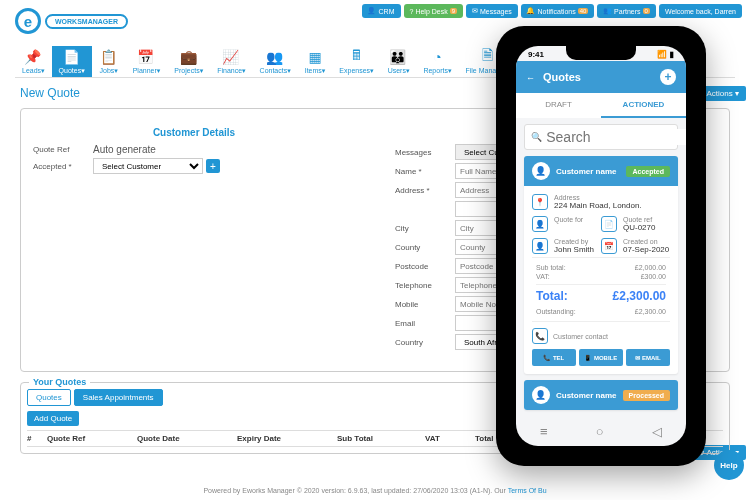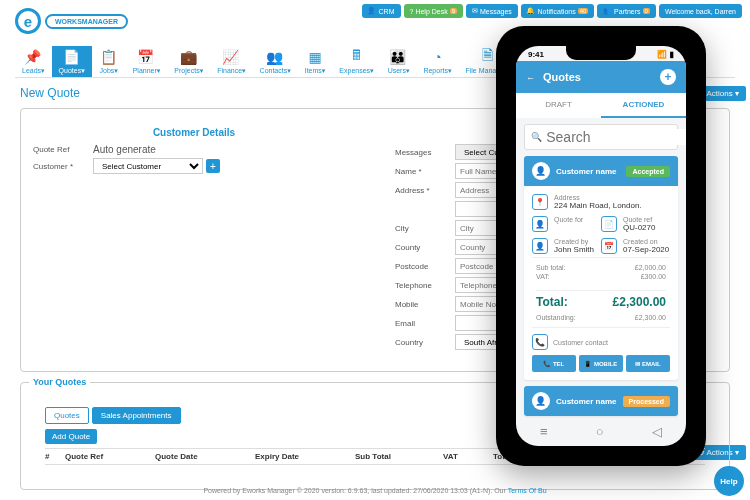--- a/index.html
+++ b/index.html
@@ -21,32 +21,32 @@
 .card{border:1px solid #ccc;border-radius:4px;padding:18px 12px;margin-bottom:10px;background:#fff}
 .cols{display:flex;gap:40px}
 .col{flex:1}
 .sec-h{color:#2196d4;font-size:10px;text-align:center;margin-bottom:6px;font-weight:bold}
 .fld{display:flex;align-items:center;margin-bottom:3px}
 .fld-l{width:60px;font-size:8px;color:#555}
 .fld-v{font-size:10px;color:#555}
 .sel{border:1px solid #ccc;padding:2px 4px;font-size:8px;width:110px;background:#fff;height:16px}
 .sel-g{background:#eee}
 .add-b{background:#2196d4;color:#fff;width:14px;height:14px;border-radius:2px;display:inline-flex;align-items:center;justify-content:center;margin-left:3px;font-size:10px}
-.fs{border:1px solid #ccc;border-radius:4px;padding:24px;position:relative}
+.fs{border:1px solid #ccc;border-radius:4px;padding:6px;position:relative}
 .fs-l{position:absolute;top:-6px;left:8px;background:#fff;padding:0 4px;color:#2196d4;font-size:9px;font-weight:bold}
 .tabs{display:flex;gap:3px;margin-bottom:5px}
 .tab{padding:3px 8px;font-size:8px;border:1px solid #2196d4;border-radius:2px;color:#2196d4;cursor:pointer}
 .tab.active{background:#2196d4;color:#fff}
 .addq{background:#2196d4;color:#fff;padding:3px 7px;font-size:8px;border-radius:2px;display:inline-block;margin-bottom:4px}
 .thead{display:flex;border-top:1px solid #ddd;border-bottom:1px solid #ddd;padding:3px 0}
 .th{font-size:8px;font-weight:bold;color:#333}
 .footer{position:absolute;bottom:6px;left:0;right:0;text-align:center;font-size:7px;color:#888}
 .footer a{color:#2196d4}
 .actions{position:absolute;right:4px;background:#2196d4;color:#fff;padding:3px 7px;font-size:8px;border-radius:2px}
-.help{position:absolute;bottom:4px;right:6px;width:30px;height:30px;background:#2196d4;color:#fff;border-radius:50%;display:flex;align-items:center;justify-content:center;font-size:8px;font-weight:bold}
+.help{position:absolute;bottom:20px;right:6px;width:30px;height:30px;background:#2196d4;color:#fff;border-radius:50%;display:flex;align-items:center;justify-content:center;font-size:8px;font-weight:bold}
 
 .phone{position:absolute;top:26px;right:44px;width:210px;height:440px;background:#000;border-radius:28px;padding:20px;box-shadow:0 10px 30px rgba(0,0,0,.35)}
 .screen{background:#f4f5f7;width:100%;height:100%;border-radius:22px;overflow:hidden;position:relative}
 .notch{position:absolute;top:0;left:50%;transform:translateX(-50%);width:70px;height:14px;background:#000;border-radius:0 0 10px 10px;z-index:5}
 .status{display:flex;justify-content:space-between;padding:4px 12px 2px;font-size:8px;font-weight:bold}
 .p-head{background:#3b9bd4;color:#fff;padding:8px 10px;display:flex;align-items:center;justify-content:space-between}
 .p-ht{font-size:11px;font-weight:bold}
 .p-add{width:16px;height:16px;background:#fff;color:#3b9bd4;border-radius:50%;display:flex;align-items:center;justify-content:center;font-weight:bold;font-size:12px}
 .p-tabs{display:flex;background:#fff}
 .p-tab{flex:1;text-align:center;padding:7px 0;font-size:8px;color:#888;border-bottom:2px solid transparent}
@@ -62,21 +62,21 @@
 .st-o{background:#f0ad4e}
 .qb{padding:8px}
 .qr{display:flex;gap:6px;margin-bottom:6px}
 .qi{width:16px;height:16px;border:1px solid #3b9bd4;border-radius:3px;display:flex;align-items:center;justify-content:center;color:#3b9bd4;font-size:8px;flex-shrink:0}
 .qt{font-size:7px;color:#888}
 .qv{font-size:8px;color:#333;font-weight:500}
 .qr2{display:flex}
 .qr2>div{flex:1;display:flex;gap:6px}
 .tot{border-top:1px solid #eee;padding:5px 4px 0;margin-top:3px}
 .tr{display:flex;justify-content:space-between;font-size:7px;color:#888;padding:1px 0}
-.tr-b{color:#0f766e;font-size:12px;font-weight:bold;padding:4px 0;border-top:1px solid #eee;margin-top:9px}
+.tr-b{color:#3b82f6;font-size:12px;font-weight:bold;padding:4px 0;border-top:1px solid #eee;margin-top:3px}
 .cc{border-top:1px solid #eee;padding-top:6px;margin-top:5px}
 .cc-h{display:flex;align-items:center;gap:5px;font-size:7px;color:#888;margin-bottom:5px}
 .cc-b{display:flex;gap:3px}
 .cb{flex:1;background:#3b9bd4;color:#fff;padding:5px 2px;border-radius:2px;font-size:6px;font-weight:bold;text-align:center}
 .p-nav{position:absolute;bottom:4px;left:0;right:0;display:flex;justify-content:space-around;color:#888;font-size:13px;padding:3px 0}
 </style>
 </head>
 <body>
 
 <div class="logo">
@@ -158,21 +158,21 @@
 
   <div class="card">
     <div class="cols">
       <div class="col">
         <div class="sec-h">Customer Details</div>
         <div class="fld">
             <div class="fld-l">Quote Ref</div>
             <div class="fld-v">Auto generate</div>
           </div>
         <div class="fld">
-            <div class="fld-l">Customer *</div>
+            <div class="fld-l">Accepted *</div>
             <select class="sel"><option>Select Customer</option></select>
             <span class="add-b">+</span>
           </div>
       </div>
       <div class="col">
         <div class="sec-h">Billing Details</div>
         <div class="fld">
             <div class="fld-l">Messages</div>
             <select class="sel sel-g"><option>Select Customer First</option></select>
             <span class="add-b">+</span>

